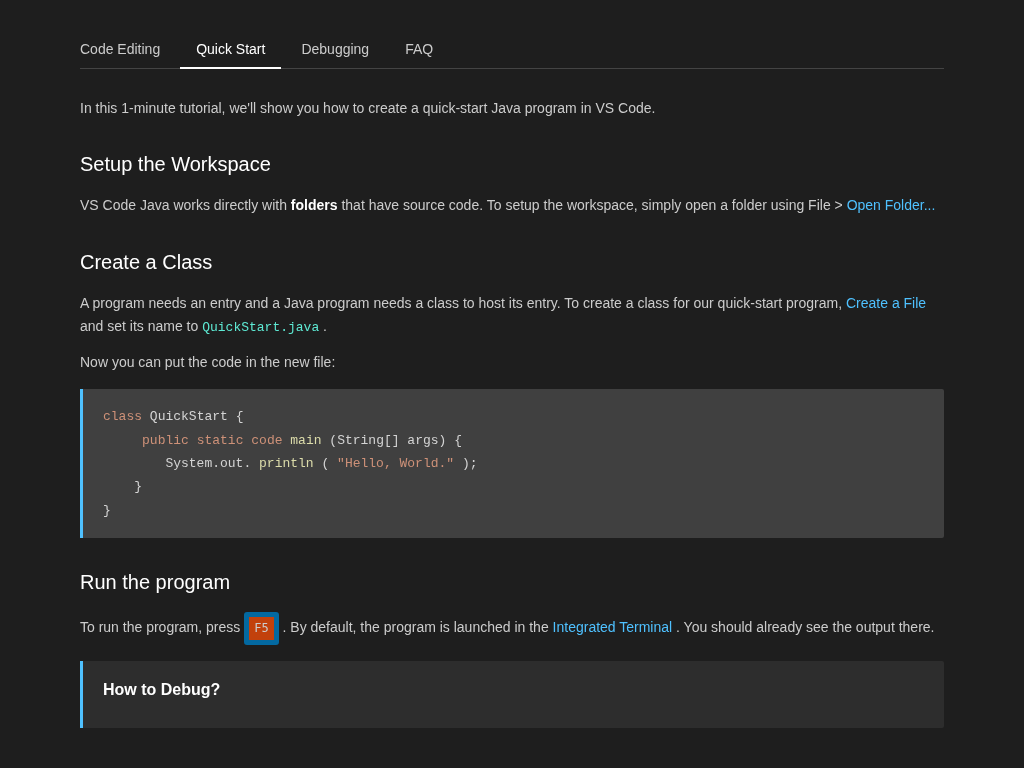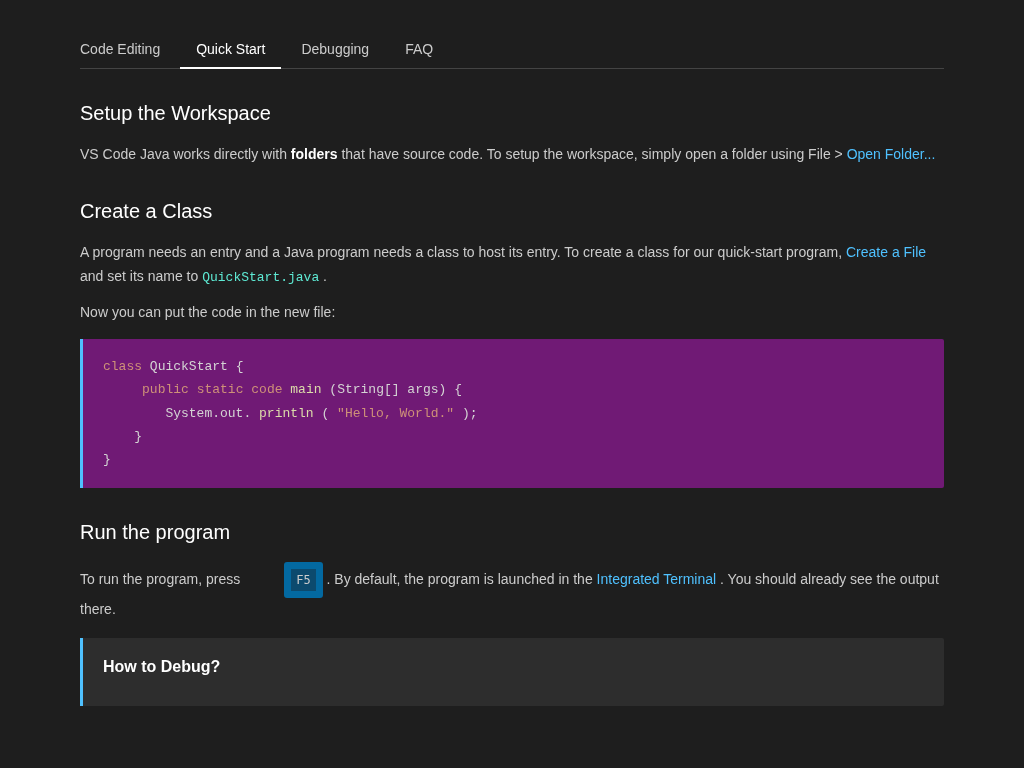--- a/index.html
+++ b/index.html
@@ -106,32 +106,31 @@
     }
 
     .code-inline {
       font-family: 'Consolas', 'Courier New', monospace;
       color: #5eead4;
       font-size: 13px;
     }
 
     .kbd {
       display: inline-block;
-      background-color: #0c4a6e;
-      border: 7px solid #0369a1;
+      background-color: #c2410c;
+      border: 5px solid #0369a1;
       border-radius: 3px;
       padding: 1px 5px;
       font-size: 12px;
       color: #cccccc;
       font-family: 'Consolas', monospace;
-      margin-left: 40px;
     }
 
     .code-block {
-      background-color: #701a75;
+      background-color: #404040;
       border-left: 3px solid #4fc1ff;
       padding: 16px 20px;
       margin: 14px 0;
       font-family: 'Consolas', 'Courier New', monospace;
       font-size: 13px;
       line-height: 1.8;
       border-radius: 0 2px 2px 0;
     }
 
     .code-keyword {
@@ -178,20 +177,21 @@
       <span>Quick Start</span>
     </a>
     <a class="tab" href="#">
       <span>Debugging</span>
     </a>
     <a class="tab" href="#">
       <span>FAQ</span>
     </a>
   </nav>
 
+  <p class="intro-text">In this 1-minute tutorial, we'll show you how to create a quick-start Java program in VS Code.</p>
 
   <div class="section">
     <h2 class="section-title">Setup the Workspace</h2>
     <p class="body-text">
       <span>VS Code Java works directly with </span>
       <span class="bold">folders</span>
       <span> that have source code. To setup the workspace, simply open a folder using File &gt; </span>
       <a class="link" href="#">Open Folder...</a>
     </p>
   </div>

